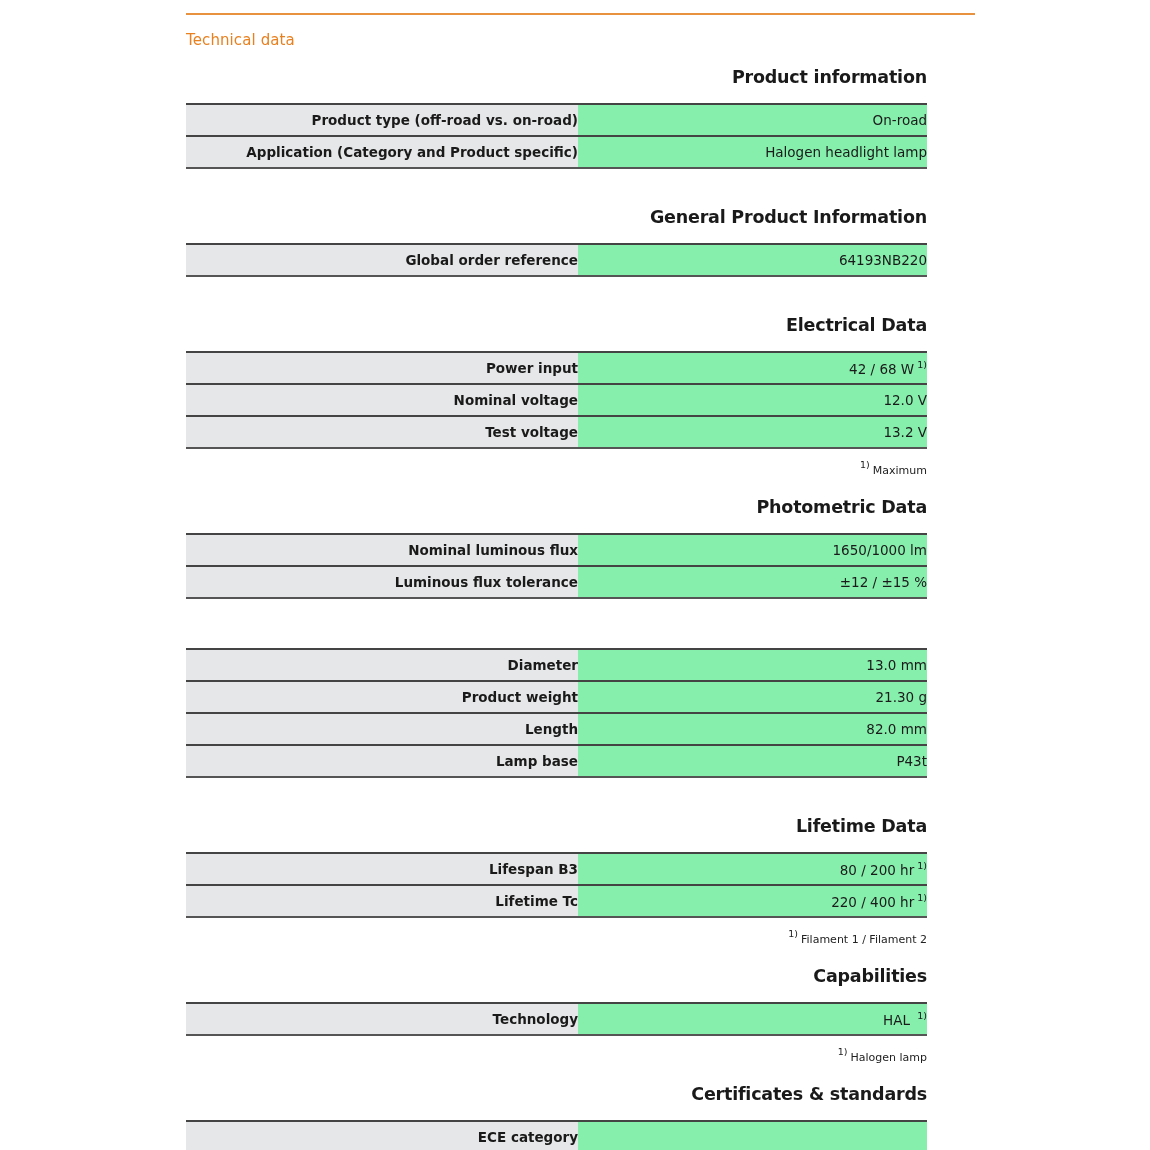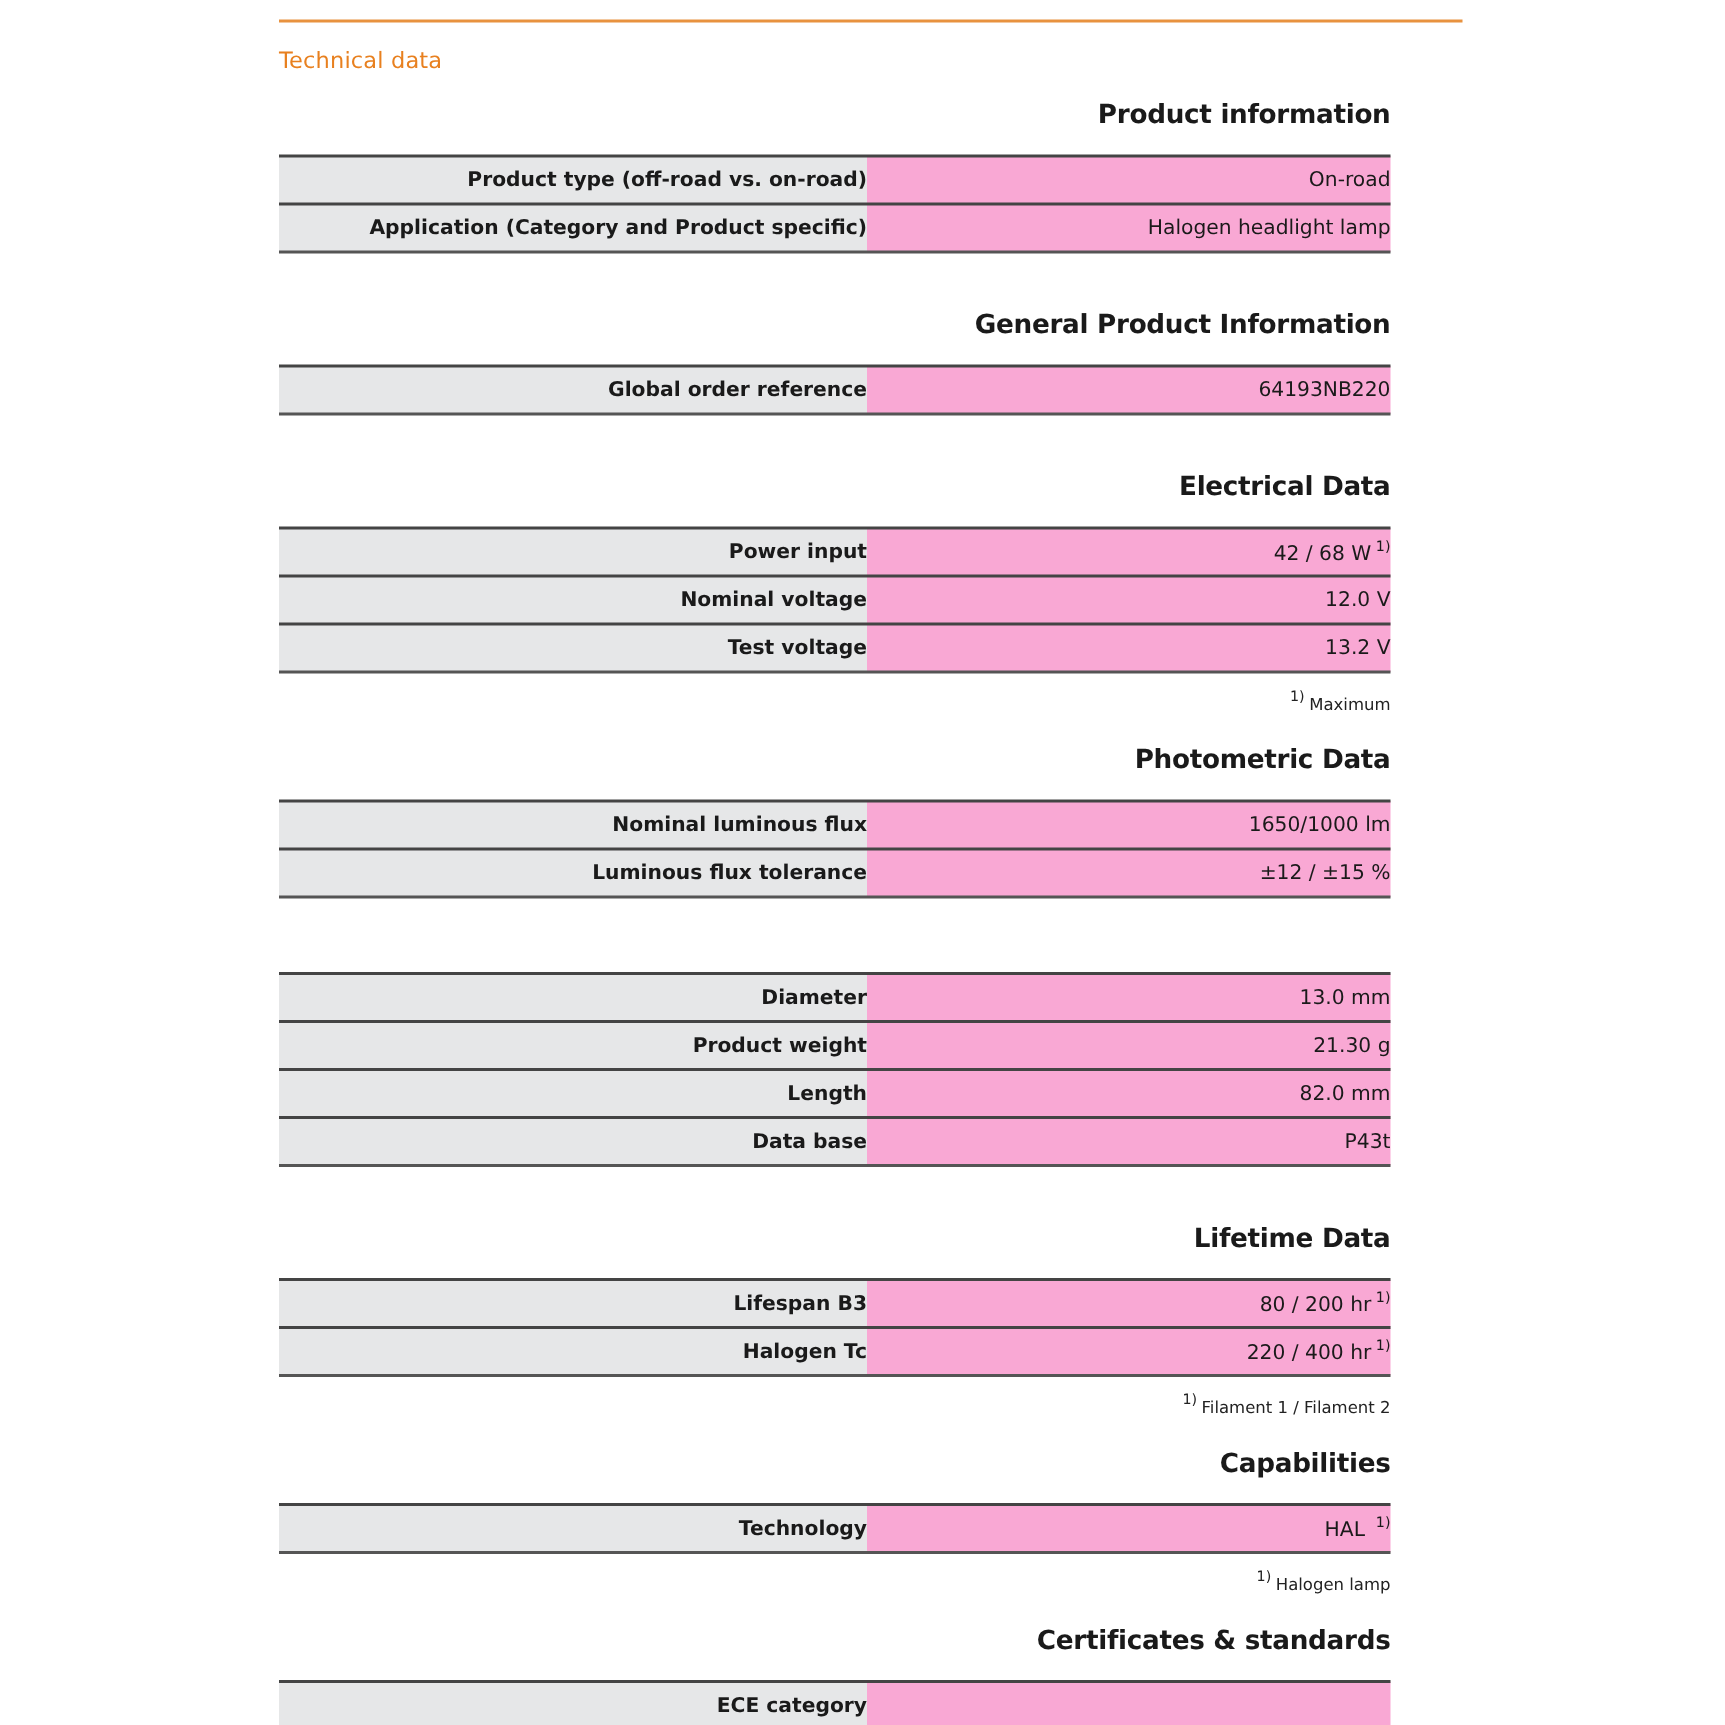--- a/index.html
+++ b/index.html
@@ -8,21 +8,21 @@
   .wrap { position:absolute; left:186px; top:0; width:790px; }
   .top-rule { position:absolute; left:0; top:13px; width:789px; height:2px; background:#e8923f; }
   .page-title { position:absolute; left:0; top:31px; font-size:15px; color:#e8801f; letter-spacing:0.1px; }
   .sections { position:absolute; left:0; top:65px; width:741px; }
   .section h2 { margin:0; font-size:17.5px; font-weight:bold; color:#1a1a1a; height:25px; line-height:25px; letter-spacing:-0.2px; }
   .section { margin-bottom:0;text-align:right; }
   table { border-collapse:collapse; width:741px; margin-top:13px; }
   td { height:30px; padding:0; border-top:2px solid #444; font-size:13.5px; vertical-align:middle; }
   tr:last-child td { border-bottom:2px solid #555; }
   td.k { width:366px; background:#e6e7e8; font-weight:bold; padding-left:26px; color:#1a1a1a; }
-  td.v { padding-left:25px; background:#f9a8d4; color:#1a1a1a; }
+  td.v { padding-left:25px; background:#86efac; color:#1a1a1a; }
   sup { font-size:9.5px; vertical-align:6px; margin-left:3px; }
   .fn { font-size:11px; color:#222; margin-top:10px; height:18px; }
   .fn sup { margin-left:0; margin-right:3px; }
   .gap { height:36px; }
   .gap-fn { height:18px; }
 </style>
 </head>
 <body>
 
 <div class="wrap">
@@ -103,37 +103,37 @@
             </tr>
             <tr>
               <td class="k">Product weight</td>
               <td class="v"><span>21.30 g</span></td>
             </tr>
             <tr>
               <td class="k">Length</td>
               <td class="v"><span>82.0 mm</span></td>
             </tr>
             <tr>
-              <td class="k">Data base</td>
+              <td class="k">Lamp base</td>
               <td class="v"><span>P43t</span></td>
             </tr>
           </tbody>
         </table>
         <div class="gap"></div>
       </div>
       <div class="section">
         <h2>Lifetime Data</h2>
         <table>
           <tbody>
             <tr>
               <td class="k">Lifespan B3</td>
               <td class="v"><span>80 / 200 hr</span><sup>1)</sup></td>
             </tr>
             <tr>
-              <td class="k">Halogen Tc</td>
+              <td class="k">Lifetime Tc</td>
               <td class="v"><span>220 / 400 hr</span><sup>1)</sup></td>
             </tr>
           </tbody>
         </table>
         <div class="fn"><sup>1)</sup><span>Filament 1 / Filament 2</span></div>
         <div class="gap-fn"></div>
       </div>
       <div class="section">
         <h2>Capabilities</h2>
         <table>

